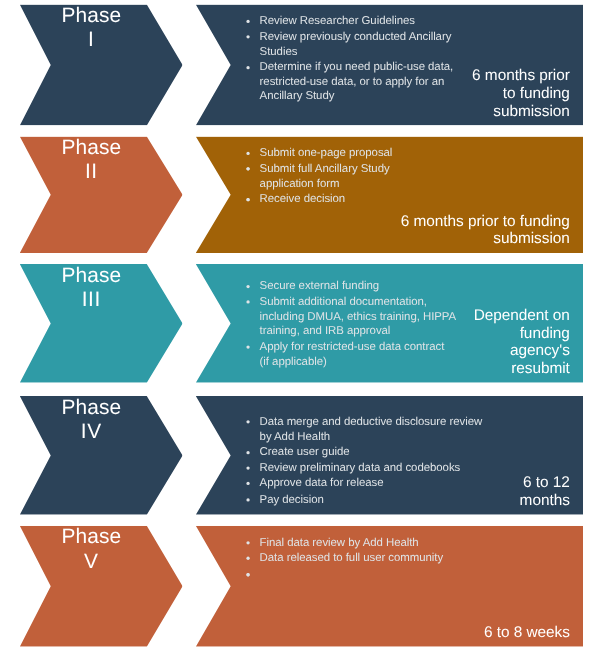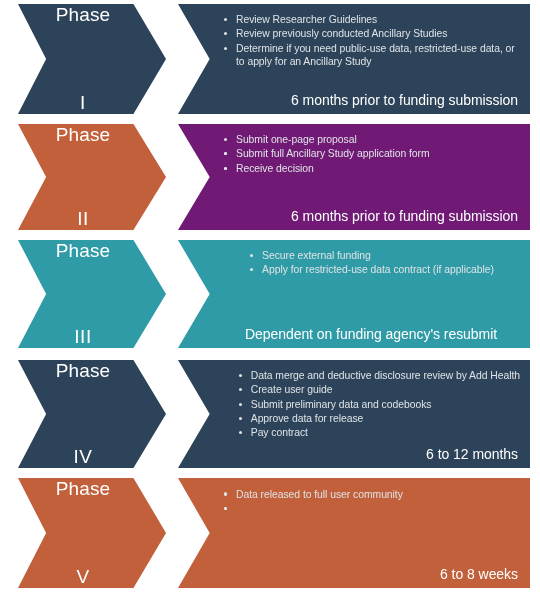--- a/index.html
+++ b/index.html
@@ -30,21 +30,21 @@
   
   .chevron-badge {
     position: absolute;
     left: 18px;
     top: 0;
     width: 148px;
     height: 100%;
     display: flex;
     flex-direction: column;
     align-items: center;
-    justify-content: space-between;
+    justify-content: flex-start;
     box-sizing: border-box;
     padding-right: 18px;
     -webkit-clip-path: polygon(0% 0%, 78% 0%, 100% 50%, 78% 100%, 0% 100%, 19% 50%);
     clip-path: polygon(0% 0%, 78% 0%, 100% 50%, 78% 100%, 0% 100%, 19% 50%);
   }
 
   .phase-word {
     color: #ffffff;
     font-size: 19px;
     font-weight: 400;
@@ -66,21 +66,21 @@
     position: absolute;
     left: 178px;
     top: 0;
     width: 352px;
     height: 100%;
     box-sizing: border-box;
     -webkit-clip-path: polygon(0% 0%, 100% 0%, 100% 100%, 0% 100%, 9% 50%);
     clip-path: polygon(0% 0%, 100% 0%, 100% 100%, 0% 100%, 9% 50%);
     padding: 9px 10px 6px 46px;
     display: flex;
-    flex-direction: column;
+    flex-direction: row;
   }
 
   .bullet-list {
     list-style: none;
     margin: 0;
     padding: 0;
     flex: 1 1 auto;
   }
   .bullet-item {
     position: relative;
@@ -129,68 +129,69 @@
           <li class="bullet-item"><span class="dot"></span><span>Determine if you need public-use data, restricted-use data, or to apply for an Ancillary Study</span></li>
         </ul>
         <div class="panel-footer">6 months prior to funding submission</div>
       </div>
     </div>
     <div class="phase-row" style="top: 124px; height: 106px;">
       <div class="chevron-badge" style="background: rgb(193, 96, 58);">
         <div class="phase-word">Phase</div>
         <div class="phase-numeral">II</div>
       </div>
-      <div class="content-panel" style="background: #701a75;">
+      <div class="content-panel" style="background: #a16207;">
         <ul class="bullet-list">
           <li class="bullet-item"><span class="dot"></span><span>Submit one-page proposal</span></li>
           <li class="bullet-item"><span class="dot"></span></li>
           <li class="bullet-item"><span class="dot"></span><span>Submit full Ancillary Study application form</span></li>
           <li class="bullet-item"><span class="dot"></span></li>
           <li class="bullet-item"><span class="dot"></span><span>Receive decision</span></li>
         </ul>
         <div class="panel-footer">6 months prior to funding submission</div>
       </div>
     </div>
     <div class="phase-row" style="top: 240px; height: 108px;">
       <div class="chevron-badge" style="background: rgb(47, 155, 166);">
         <div class="phase-word">Phase</div>
         <div class="phase-numeral">III</div>
       </div>
       <div class="content-panel" style="background: rgb(47, 155, 166); align-items: center;">
         <ul class="bullet-list">
           <li class="bullet-item"><span class="dot"></span><span>Secure external funding</span></li>
+          <li class="bullet-item"><span class="dot"></span><span>Submit additional documentation, including DMUA, ethics training, HIPPA training, and IRB approval</span></li>
           <li class="bullet-item"><span class="dot"></span><span>Apply for restricted-use data contract (if applicable)</span></li>
         </ul>
         <div class="panel-footer">Dependent on funding agency's resubmit</div>
       </div>
     </div>
     <div class="phase-row" style="top: 360px; height: 108px;">
       <div class="chevron-badge" style="background: rgb(44, 67, 89);">
         <div class="phase-word">Phase</div>
         <div class="phase-numeral">IV</div>
       </div>
       <div class="content-panel" style="background: rgb(44, 67, 89); align-items: flex-end;">
         <ul class="bullet-list">
           <li class="bullet-item"><span class="dot"></span><span>Data merge and deductive disclosure review by Add Health</span></li>
           <li class="bullet-item"><span class="dot"></span><span>Create user guide</span></li>
-          <li class="bullet-item"><span class="dot"></span><span>Submit preliminary data and codebooks</span></li>
+          <li class="bullet-item"><span class="dot"></span><span>Review preliminary data and codebooks</span></li>
           <li class="bullet-item"><span class="dot"></span><span>Approve data for release</span></li>
-          <li class="bullet-item"><span class="dot"></span><span>Pay contract</span></li>
+          <li class="bullet-item"><span class="dot"></span><span>Pay decision</span></li>
         </ul>
         <div class="panel-footer">6 to 12 months</div>
       </div>
     </div>
     <div class="phase-row" style="top: 478px; height: 110px;">
       <div class="chevron-badge" style="background: rgb(193, 96, 58);">
         <div class="phase-word">Phase</div>
         <div class="phase-numeral">V</div>
       </div>
       <div class="content-panel" style="background: rgb(193, 96, 58);">
         <ul class="bullet-list">
-          <li class="bullet-item"><span class="dot"></span></li>
+          <li class="bullet-item"><span class="dot"></span><span>Final data review by Add Health</span></li>
           <li class="bullet-item"><span class="dot"></span><span>Data released to full user community</span></li>
           <li class="bullet-item"><span class="dot"></span></li>
           <li class="bullet-item"><span class="dot"></span></li>
         </ul>
         <div class="panel-footer">6 to 8 weeks</div>
       </div>
     </div>
   </div>
 
 </body></html>

